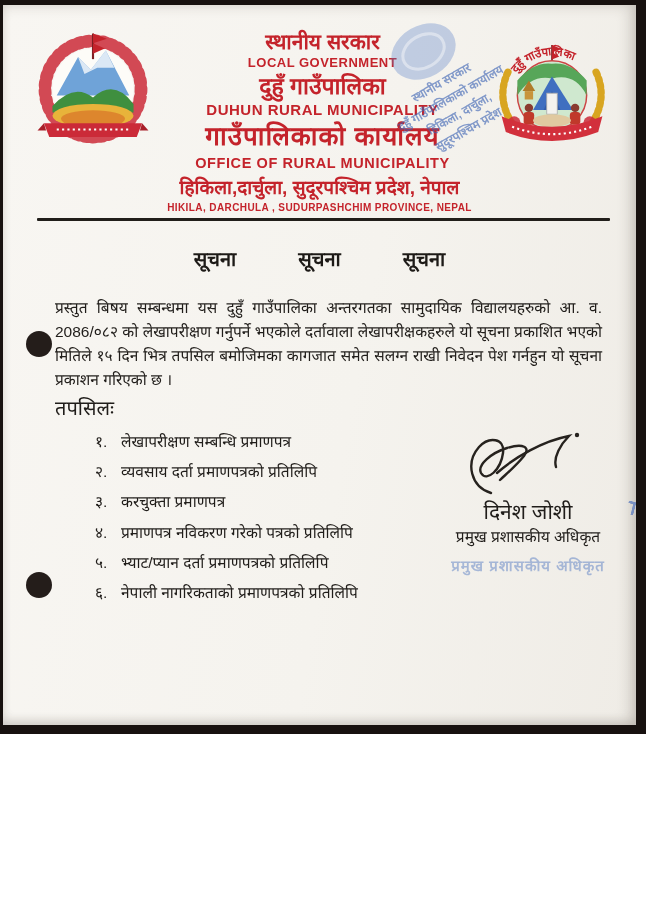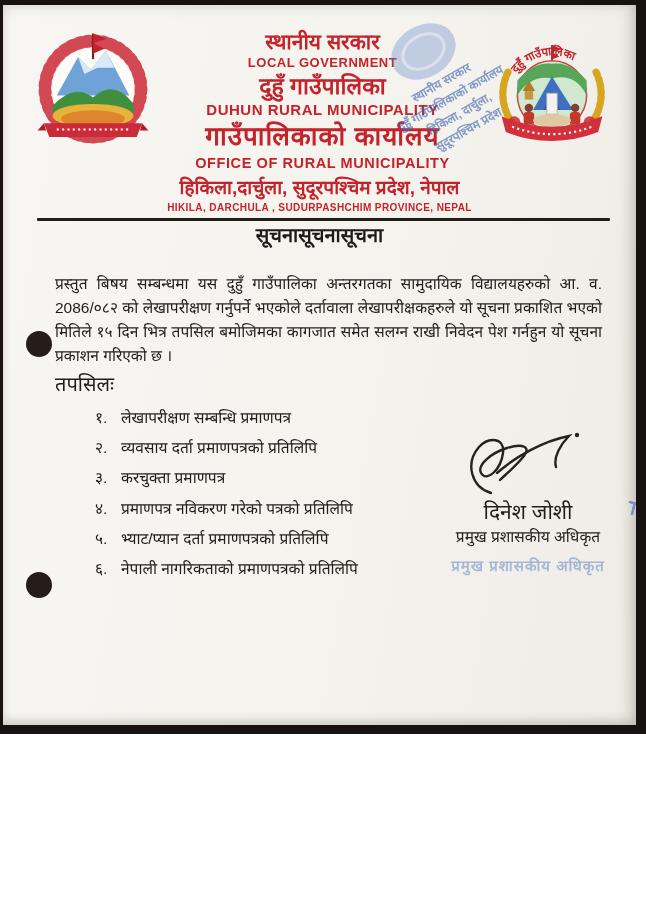--- a/index.html
+++ b/index.html
@@ -40,21 +40,21 @@
 
   
   .ref-row { display:flex; justify-content:space-between; align-items:flex-end;
              margin:10px 28px 0 50px; color:#23201d; }
   .ref-left  { font-size:15px; line-height:1.55; }
   .ref-date  { font-size:16px; font-weight:bold; padding:0 4px 2px 4px;
                border-bottom:2px solid #2a2723; }
   .rule { height:3px; background:#211e1a; margin:5px 26px 0 34px; border-radius:1px; }
 
   
-  .title-row { display:flex; justify-content:center; }
+  .title-row { display:flex; justify-content:center; gap:62px; margin-top:24px; }
   .title-word { font-size:20px; font-weight:bold; color:#1d1a17; }
 
   
   .para { margin:24px 34px 0 52px; font-size:15.5px; line-height:1.55;
           color:#201d1a; text-align:justify; }
   .tapasil { margin:2px 0 6px 52px; font-size:20px; color:#201d1a; }
   .list { margin-left:92px; margin-top:2px; }
   .list-row { display:flex; font-size:15.5px; color:#201d1a; line-height:1.95; }
   .list-num { width:26px; flex:0 0 26px; }
 

